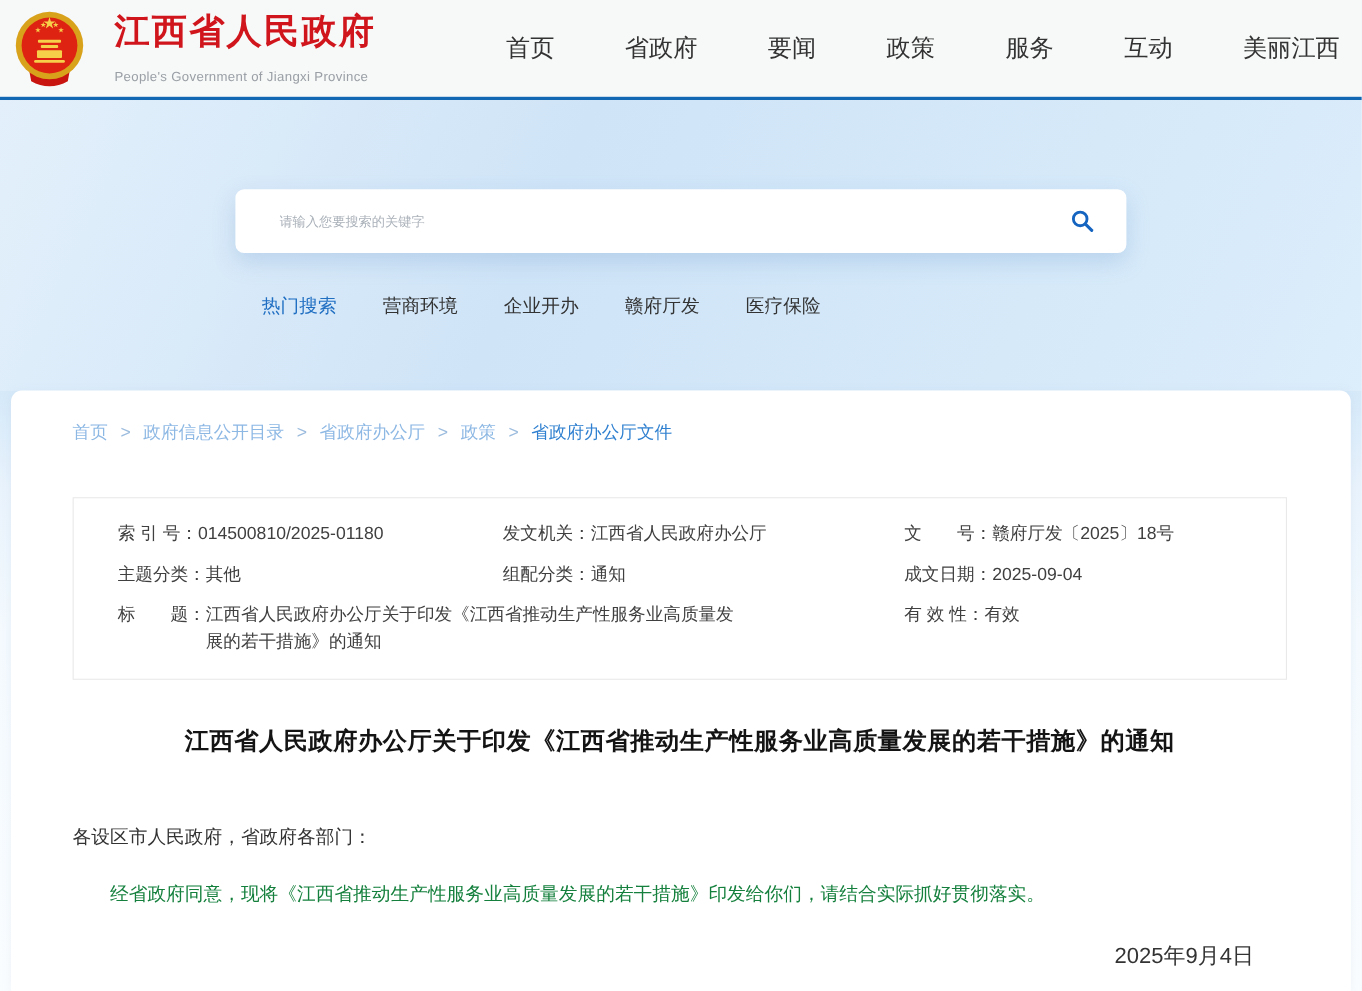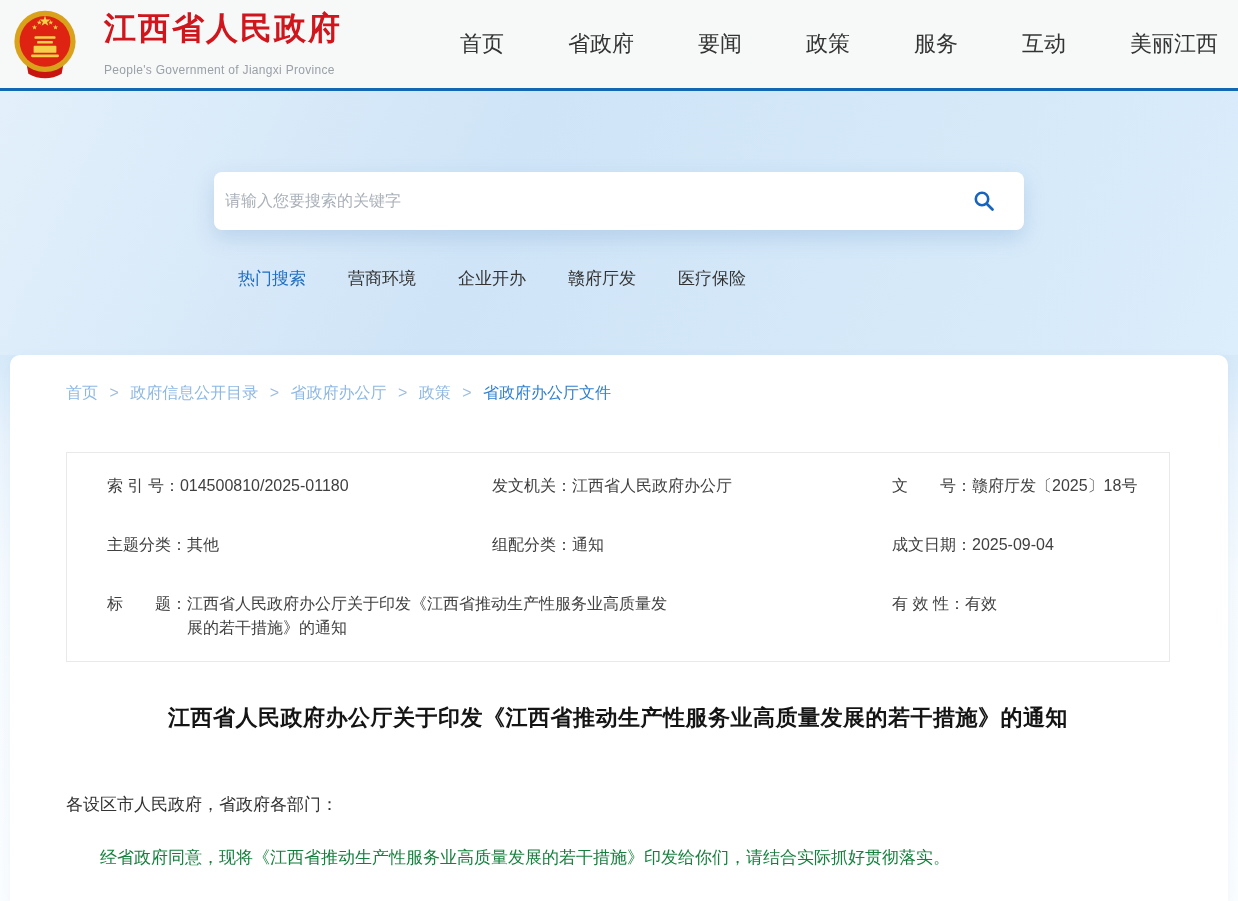--- a/index.html
+++ b/index.html
@@ -16,43 +16,43 @@
   .main-nav { margin-left:auto; display:flex; gap:64px; align-items:center; }
   .nav-item { font-size:22px; color:#333; text-decoration:none; white-space:nowrap; cursor:pointer; }
   .header-line { height:3px; background:#1268b3; }
 
   
   .banner { height:264px;
     background:linear-gradient(115deg,#e3f0fb 0%,#cfe4f7 40%,#d5e9f9 75%,#dcedfb 100%); }
   .search-wrap { width:810px; margin:0 auto; padding-top:81px; }
   .search-box { background:#fff; border-radius:8px; height:58px; display:flex; align-items:center;
     box-shadow:0 8px 20px rgba(110,155,205,.28); }
-  .search-input { flex:1; border:none; outline:none; font-size:16px; color:#333;
-    padding:0 12px 0 11px; background:transparent; font-family:inherit; }
+  .search-input { flex:1; border:none; outline:none; font-size:12px; color:#333;
+    padding:0 12px 0 40px; background:transparent; font-family:inherit; }
   .search-input::placeholder { color:#aab1b9; }
   .search-btn { background:none; border:none; padding:0 28px 0 10px; cursor:pointer;
     display:flex; align-items:center; }
   .hot-row { display:flex; gap:42px; margin-top:37px; padding-left:24px; font-size:17px; }
   .hot-label { color:#1f6ec2; text-decoration:none; cursor:pointer; }
   .hot-link { color:#333; text-decoration:none; cursor:pointer; }
 
   
   .content-wrap { padding:0 10px; height:546px;
     background:linear-gradient(180deg,#d5e9f9 0%,#e9f3fc 90px,#f4fafe 220px,#fafdff 100%); }
   .card { background:#fff; border-radius:10px 10px 0 0; height:100%;
     padding:28px 58px 20px 56px; box-shadow:0 2px 10px rgba(140,170,200,.10); }
 
   .breadcrumb { font-size:16px; }
   .crumb { color:#8db8e4; text-decoration:none; cursor:pointer; }
   .crumb-sep { color:#9cbcde; margin:0 7px; }
   .crumb-current { color:#2f80d0; }
 
   .meta-box { border:1px solid #e9e9e9; margin-top:48px;
     padding:21px 20px 21px 40px; display:grid; grid-template-columns:350px 365px 1fr;
-    row-gap:13px; font-size:16px; color:#404040; line-height:24px;gap:35px; }
+    row-gap:13px; font-size:16px; color:#404040; line-height:24px; }
   .meta-cell { display:flex; align-items:flex-start; }
   .meta-label { white-space:pre; flex:0 0 auto; }
   .meta-cell.span2 { grid-column:1 / 3; }
   .meta-cell.col3 { grid-column:3; }
   .meta-value.wrap { display:inline-block; max-width:480px; }
 
   .doc-title { font-size:22px; font-weight:bold; color:#141414; text-align:center;
     margin-top:41px; letter-spacing:.5px; }
   .salutation { font-size:17px; color:#333; margin-top:60px; }
   .body-para { font-size:17px; color:#15803d; margin-top:29px; text-indent:2em; line-height:1.6;font-family:Liberation Mono, monospace; }

